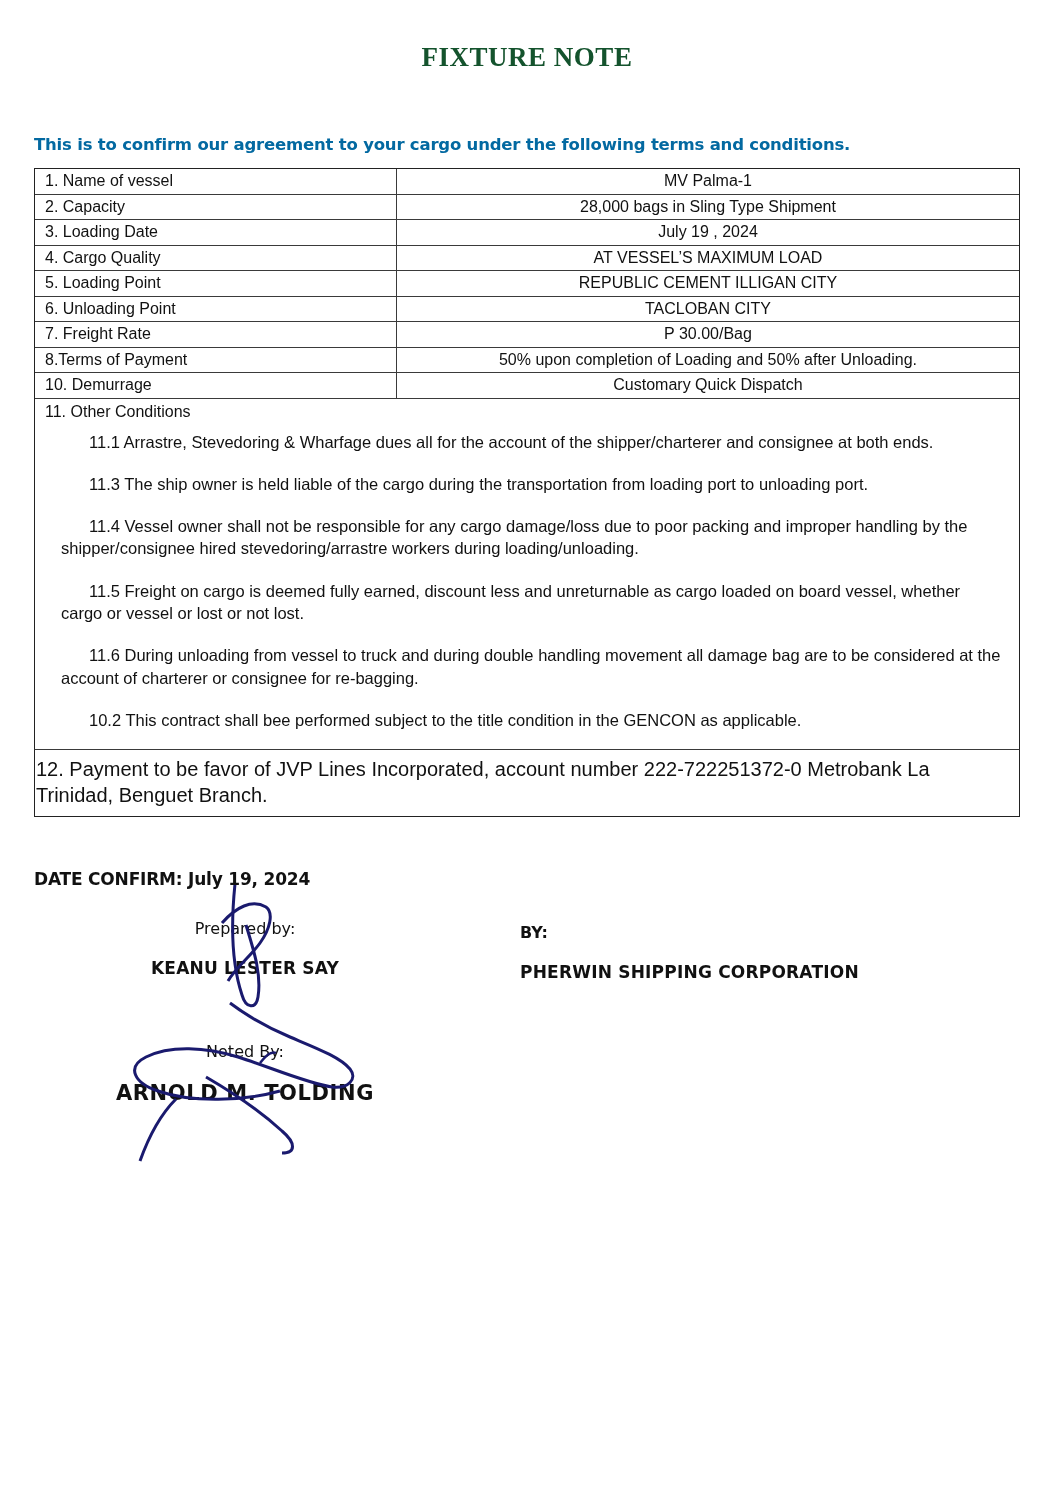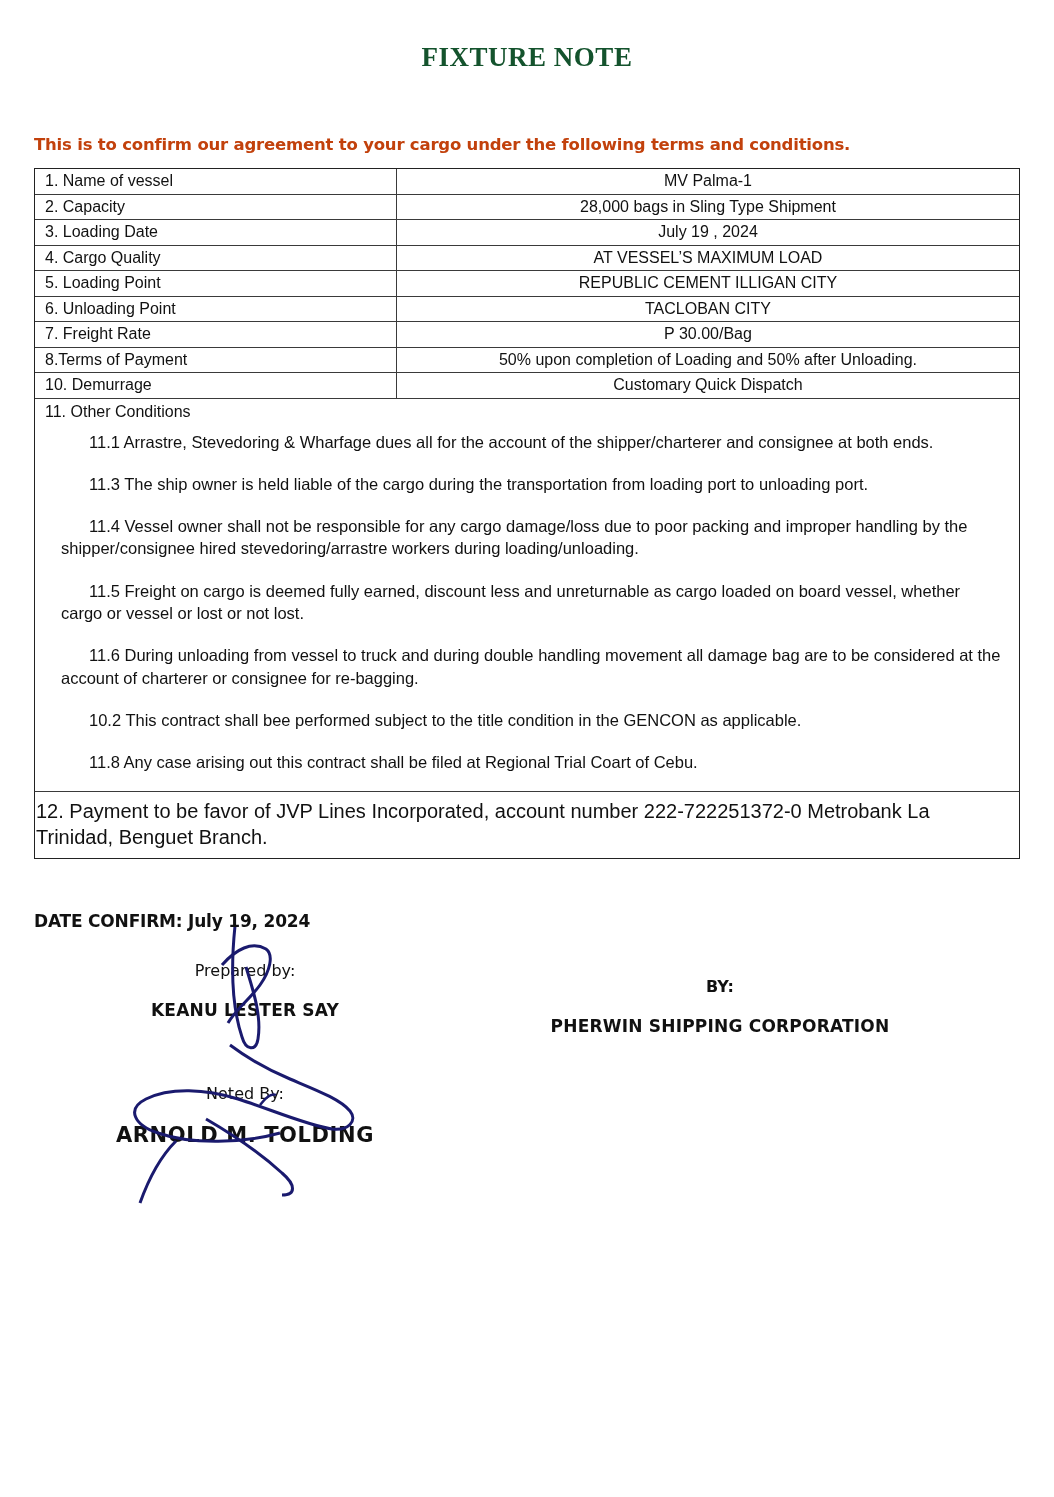--- a/index.html
+++ b/index.html
@@ -29,21 +29,21 @@
     letter-spacing: 0.5px;
     color: #14532d;
     margin-top: 42px;
     margin-bottom: 0;
   }
   .intro {
     margin: 62px 0 0 34px;
     font-family: "DejaVu Sans", sans-serif;
     font-weight: bold;
     font-size: 16.5px;
-    color: #c2410c;
+    color: #0369a1;
     letter-spacing: -0.2px;
   }
   .terms-wrap {
     margin: 14px 34px 0 34px;
     border: 1.4px solid #222;
     border-bottom: none;
   }
   table.terms {
     border-collapse: collapse;
     width: 100%;
@@ -112,23 +112,23 @@
   .sig-col-left {
     position: absolute;
     left: 80px;
     top: 0;
     width: 330px;
     text-align: center;
   }
   .sig-col-right {
     position: absolute;
     left: 520px;
-    top: 16px;
+    top: 4px;
     width: 400px;
-    text-align: center;
+    text-align: left;
   }
   .sig-label {
     font-size: 16px;
     font-family: "DejaVu Sans", sans-serif;
     font-weight: normal;
   }
   .sig-label.bold {
     font-weight: bold;
   }
   .sig-name {
@@ -208,21 +208,20 @@
 
   <div class="other-head">11. Other Conditions</div>
 
   <div class="clauses">
     <p class="clause">11.1 Arrastre, Stevedoring &amp; Wharfage dues all for the account of the shipper/charterer and consignee at both ends.</p>
     <p class="clause">11.3 The ship owner is held liable of the cargo during the transportation from loading port to unloading port.</p>
     <p class="clause">11.4 Vessel owner shall not be responsible for any cargo damage/loss due to poor packing and improper handling by the shipper/consignee hired stevedoring/arrastre  workers during loading/unloading.</p>
     <p class="clause">11.5 Freight on cargo is deemed fully earned, discount less and unreturnable as cargo loaded on board vessel, whether cargo or vessel or lost or not lost.</p>
     <p class="clause">11.6 During unloading from vessel to truck and during double handling movement all damage bag are to be considered at the account of charterer or consignee for re-bagging.</p>
     <p class="clause">10.2 This contract shall bee performed subject to the title condition in the GENCON as applicable.</p>
-    <p class="clause">11.8 Any case arising out this contract shall be filed at Regional Trial Coart of Cebu.</p>
   </div>
 
   <div class="payment-box">12. Payment to be favor of JVP Lines Incorporated, account number 222-722251372-0 Metrobank La Trinidad, Benguet Branch.</div>
 
   <div class="date-confirm">DATE CONFIRM: July 19, 2024</div>
 
   <div class="sign-area">
 
     <div class="sig-col-left">
       <svg class="scribble" viewBox="0 0 340 290">

